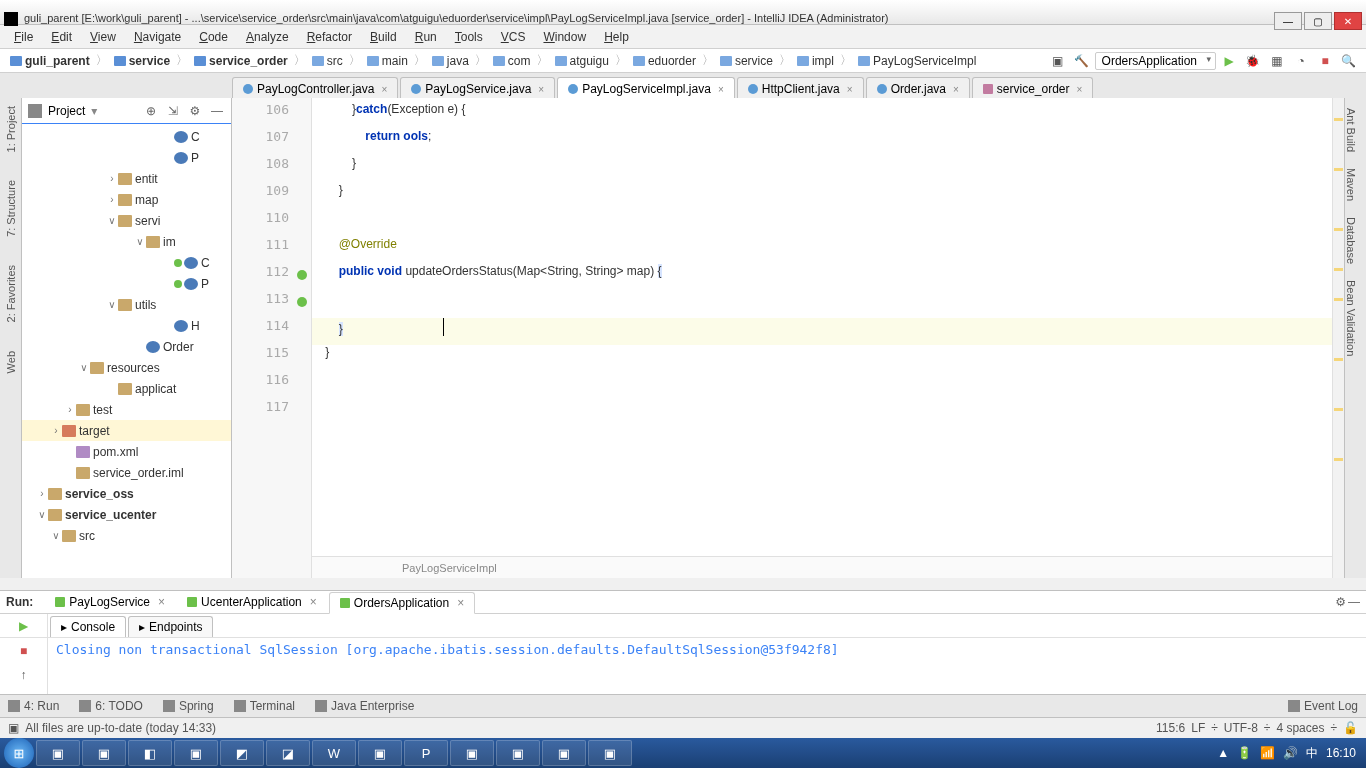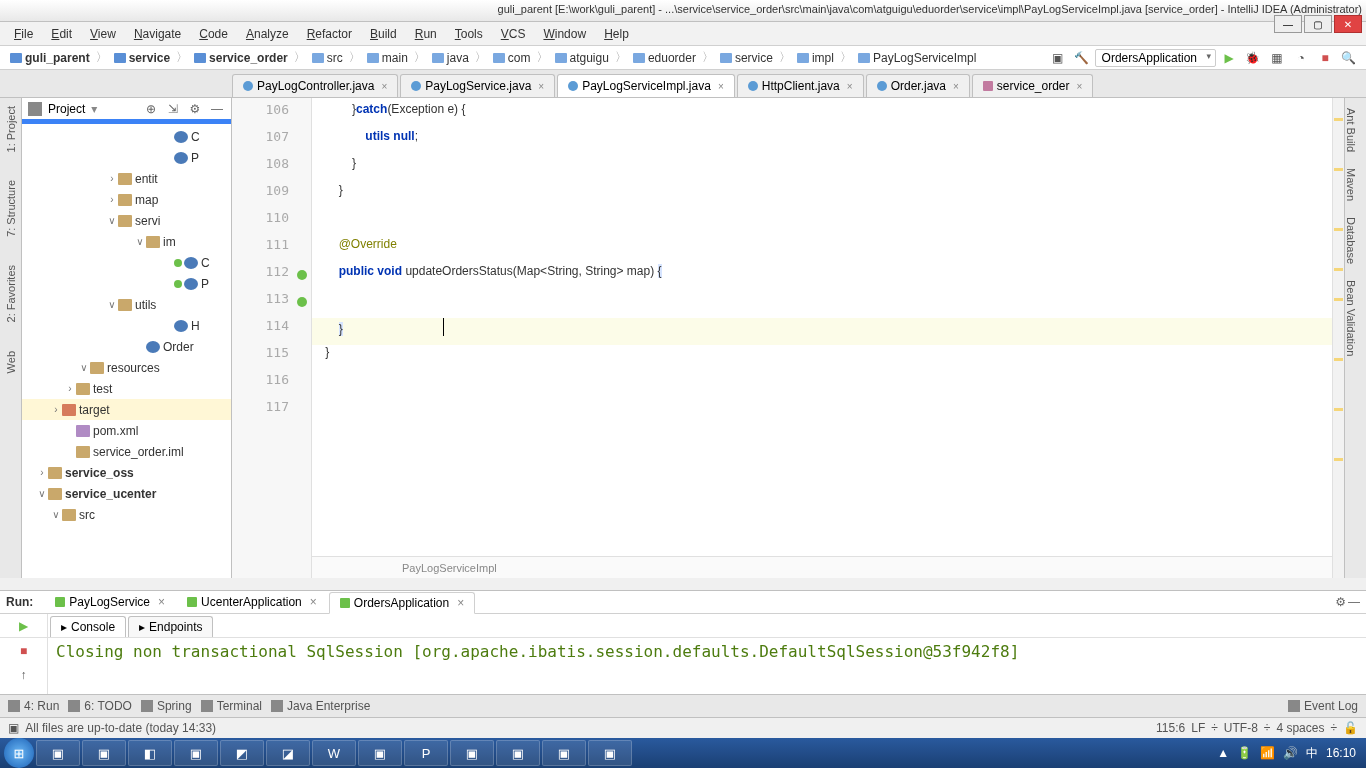--- a/index.html
+++ b/index.html
@@ -1,18 +1,18 @@
 <!DOCTYPE html>
 <html><head>
 <meta charset="utf-8">
 <style>
 * { margin: 0; padding: 0; box-sizing: border-box; font-family: "Segoe UI", Arial, sans-serif; font-size: 12px; }
 body { background: #f0f0f0; width: 1366px; height: 768px; overflow: hidden; position: relative; }
 
-.title-bar { height: 22px; background: linear-gradient(#fff,#e8e8e8); border-bottom: 1px solid #c0c0c0; display: flex; align-items: flex-end; padding: 3px 4px; flex-direction: column; }
+.title-bar { height: 22px; background: linear-gradient(#fff,#e8e8e8); border-bottom: 1px solid #c0c0c0; display: flex; align-items: flex-start; padding: 12px 4px; }
 .title-bar .app-icon { width: 14px; height: 14px; background: #000; margin-right: 6px; }
 .title-bar .title-text { flex: 1; color: #333; font-size: 11px; }
 .title-bar .win-btns { display: flex; }
 .title-bar .win-btn { width: 28px; height: 18px; border: 1px solid #999; margin-left: 2px; display: flex; align-items: center; justify-content: center; font-size: 10px; background: #eee; }
 .title-bar .win-btn.close { background: #e04343; color: #fff; border-color: #b03030; }
 
 .menu-bar { height: 24px; background: #f2f2f2; display: flex; align-items: center; padding: 0 6px; gap: 2px; border-bottom: 1px solid #d0d0d0; }
 .menu-bar .menu-item { padding: 2px 8px; color: #333; cursor: pointer; }
 .menu-bar .menu-item u { text-decoration: underline; }
 
@@ -32,21 +32,21 @@
 .tabs-row .tab .ticon { width: 10px; height: 10px; border-radius: 50%; background: #5b9bd5; }
 .tabs-row .tab .ticon.xml { border-radius: 1px; background: #c27ba0; }
 .tabs-row .tab .close-x { font-size: 10px; color: #888; margin-left: 3px; }
 
 .main-area { position: absolute; top: 98px; left: 0; right: 0; bottom: 190px; display: flex; }
 
 .left-tool-strip { width: 22px; background: #e8e8e8; border-right: 1px solid #c0c0c0; display: flex; flex-direction: column; align-items: center; padding-top: 4px; gap: 20px; }
 .left-tool-strip .vbtn { writing-mode: vertical-rl; transform: rotate(180deg); font-size: 11px; color: #555; padding: 4px 0; cursor: pointer; }
 
 .project-panel { width: 210px; background: #fff; border-right: 1px solid #c0c0c0; display: flex; flex-direction: column; }
-.project-header { height: 26px; border-bottom: 5px solid #3b82f6; display: flex; align-items: center; padding: 0 6px; gap: 6px; }
+.project-header { height: 26px; border-bottom: 1px solid #3b82f6; display: flex; align-items: center; padding: 0 6px; gap: 6px; }
 .project-header .ph-icon { width: 14px; height: 14px; background: #888; }
 .project-header .ph-tool { width: 16px; height: 16px; color: #666; cursor: pointer; display: flex; align-items: center; justify-content: center; }
 .project-tree { flex: 1; overflow: hidden; padding: 2px 0; font-size: 12px; color: #333; }
 .tree-row { display: flex; align-items: center; height: 21px; padding-right: 4px; white-space: nowrap; }
 .tree-row .arrow { width: 12px; text-align: center; color: #777; font-size: 10px; }
 .tree-row .ticon { width: 14px; height: 12px; margin-right: 3px; border-radius: 1px; }
 .tree-row .ticon.fld { background: #c9a86b; }
 .tree-row .ticon.fld-red { background: #d67b5c; }
 .tree-row .ticon.cls { background: #4a7ab8; border-radius: 50%; }
 .tree-row .ticon.xml { background: #b08bc4; }
@@ -87,25 +87,25 @@
 .run-tabs .gear { color: #666; cursor: pointer; }
 
 .console-tabs { height: 24px; display: flex; border-bottom: 1px solid #e0e0e0; }
 .console-tabs .side { width: 48px; border-right: 1px solid #e0e0e0; display: flex; flex-direction: column; align-items: center; justify-content: center; gap: 2px; }
 .console-tabs .ctab { padding: 3px 10px; border: 1px solid #c0c0c0; border-bottom: none; margin: 2px 0 0 2px; border-radius: 3px 3px 0 0; background: #f8f8f8; display: flex; align-items: center; gap: 4px; }
 .console-tabs .ctab.sel { background: #fff; }
 
 .console-body { flex: 1; display: flex; background: #fff; }
 .console-body .side { width: 48px; border-right: 1px solid #e0e0e0; display: flex; flex-direction: column; align-items: center; padding-top: 4px; gap: 6px; }
 .console-body .side .sbtn { width: 18px; height: 18px; color: #555; cursor: pointer; display: flex; align-items: center; justify-content: center; font-size: 12px; }
-.console-body .log { flex: 1; font-family: "Consolas",monospace; font-size: 16px; padding: 4px 8px; color: #4d7c0f; overflow: hidden; }
+.console-body .log { flex: 1; font-family: "Consolas",monospace; font-size: 13px; padding: 4px 8px; color: #3b82f6; overflow: hidden; }
 .console-scroll { height: 14px; border-top: 1px solid #e0e0e0; background: #f0f0f0; display: flex; }
 .console-scroll .thumb { width: 420px; height: 10px; margin: 2px 0 0 50px; background: #c8c8c8; border-radius: 3px; }
 
-.tool-window-bar { position: absolute; left: 0; right: 0; bottom: 20px; height: 24px; background: #e8e8e8; border-top: 1px solid #c0c0c0; display: flex; align-items: center; padding: 0 8px; gap: 9px; border-bottom: 1px solid #c0c0c0; }
+.tool-window-bar { position: absolute; left: 0; right: 0; bottom: 20px; height: 24px; background: #e8e8e8; border-top: 1px solid #c0c0c0; display: flex; align-items: center; padding: 0 8px; gap: 20px; border-bottom: 1px solid #c0c0c0; }
 .tool-window-bar .twb { display: flex; align-items: center; gap: 4px; color: #555; cursor: pointer; }
 .tool-window-bar .twb .twi { width: 12px; height: 12px; background: #888; }
 .tool-window-bar .spacer { flex: 1; }
 
 .status-bar { position: absolute; left: 0; right: 0; bottom: 0; height: 20px; background: #f0f0f0; display: flex; align-items: center; padding: 0 8px; font-size: 11px; color: #555; }
 .status-bar .spacer { flex: 1; }
 .status-bar .sitem { margin-left: 6px; }
 
 .taskbar { position: absolute; left: 0; right: 0; bottom: -30px; height: 30px; background: linear-gradient(#2a5a9e,#1a3f73); display: none; }
 
@@ -327,20 +327,25 @@
         </div>
         <div class="tree-row" style="padding-left: 112px;">
           <span class="arrow"></span>
           <span class="ticon cls"></span>
           <span>Order</span>
         </div>
         <div class="tree-row" style="padding-left: 56px;">
           <span class="arrow">∨</span>
           <span class="ticon fld"></span>
           <span>resources</span>
+        </div>
+        <div class="tree-row" style="padding-left: 84px;">
+          <span class="arrow"></span>
+          <span class="ticon fld"></span>
+          <span>applicat</span>
         </div>
         <div class="tree-row" style="padding-left: 42px;">
           <span class="arrow">›</span>
           <span class="ticon fld"></span>
           <span>test</span>
         </div>
         <div class="tree-row sel" style="padding-left: 28px;">
           <span class="arrow">›</span>
           <span class="ticon fld-red"></span>
           <span>target</span>
@@ -383,21 +388,21 @@
         <div class="ln">111</div>
         <div class="ln">112<span class="mark ov"></span></div>
         <div class="ln">113<span class="mark ov"></span></div>
         <div class="ln">114</div>
         <div class="ln">115</div>
         <div class="ln">116</div>
         <div class="ln">117</div>
       </div>
     <div class="code" id="code-area">
       <div class="line">            }<span class="kw">catch</span>(Exception e) {</div>
-        <div class="line">                <span class="kw">utils null</span>;</div>
+        <div class="line">                <span class="kw">return ools</span>;</div>
         <div class="line">            }</div>
         <div class="line">        }</div>
         <div class="line"></div>
         <div class="line">        <span class="an">@Override</span></div>
         <div class="line">        <span class="kw">public</span> <span class="kw">void</span> <span class="fn">updateOrdersStatus</span>(Map&lt;String, String&gt; map) <span class="brace-hl">{</span></div>
         <div class="line"></div>
         <div class="line hl-line">        <span class="brace-hl">}</span>                              <span class="caret"></span></div>
         <div class="line">    }</div>
         <div class="line"></div>
         <div class="editor-footer">PayLogServiceImpl</div>

